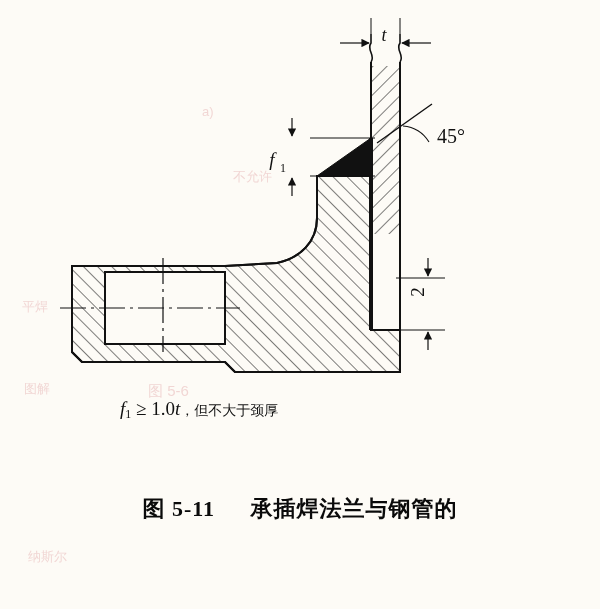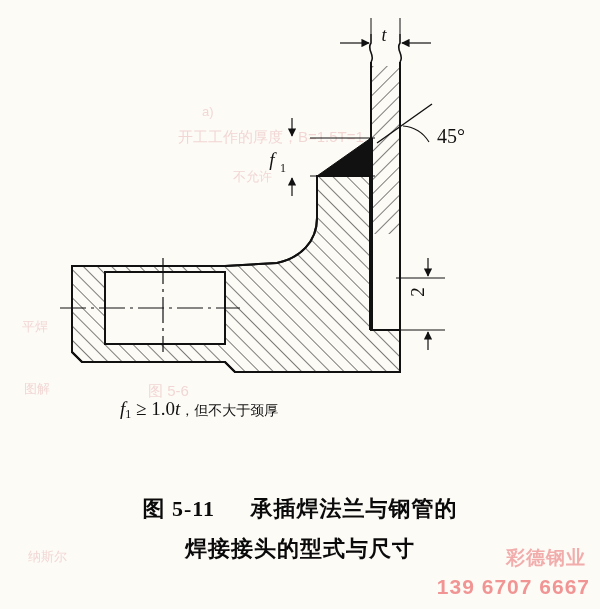--- a/index.html
+++ b/index.html
@@ -104,25 +104,24 @@
     opacity: .9;
     letter-spacing: 1px;
   }
 </style>
 </head>
 <body>
 
 <div class="page">
 
   <div class="ghost" style="left:202px; top:104px;">a)</div>
-  <div class="ghost big" style="left:178px; top:128px;">开工工作的厚度，B=1.5T=1</div>
   <div class="ghost" style="left:222px; top:168px;margin-left:11px;">不允许</div>
   <div class="ghost big" style="left:148px; top:382px;">图 5-6</div>
   <div class="ghost" style="left:24px; top:380px;">图解</div>
-  <div class="ghost" style="left:22px; top:318px;">平焊</div>
+  <div class="ghost" style="left:22px; top:298px;">平焊</div>
   <div class="ghost" style="left:28px; top:548px;">纳斯尔</div>
 
   <svg class="drawing" viewBox="0 0 600 609">
     <defs>
       <pattern id="hatchR" width="10" height="10" patternTransform="rotate(45)" patternUnits="userSpaceOnUse">
         <line x1="0" y1="0" x2="0" y2="10" stroke="#111" stroke-width="1.1"></line>
       </pattern>
       <pattern id="hatchL" width="10" height="10" patternTransform="rotate(-45)" patternUnits="userSpaceOnUse">
         <line x1="0" y1="0" x2="0" y2="10" stroke="#111" stroke-width="1.1"></line>
       </pattern>
@@ -227,19 +226,16 @@
 
   <div class="caption-formula">
     <i>f</i><span class="sub">1</span>
     <span>≥ 1.0</span><i>t</i><span class="cn">，但不大于颈厚</span>
   </div>
 
   <div class="fig-title">
     <span class="num">图 5-11</span>
     &nbsp;&nbsp;&nbsp;
     <span>承插焊法兰与钢管的</span>
-    <span class="line2">焊接接头的型式与尺寸</span>
   </div>
 
-  <div class="watermark-text">彩德钢业</div>
-  <div class="watermark-phone">139 6707 6667</div>
 
 </div>
 
 </body></html>

